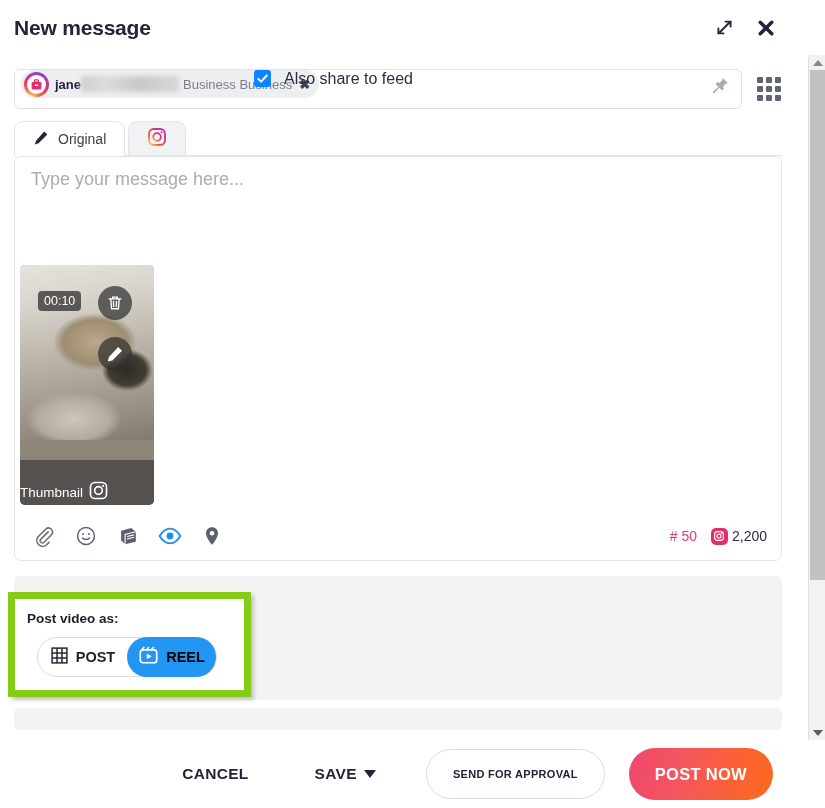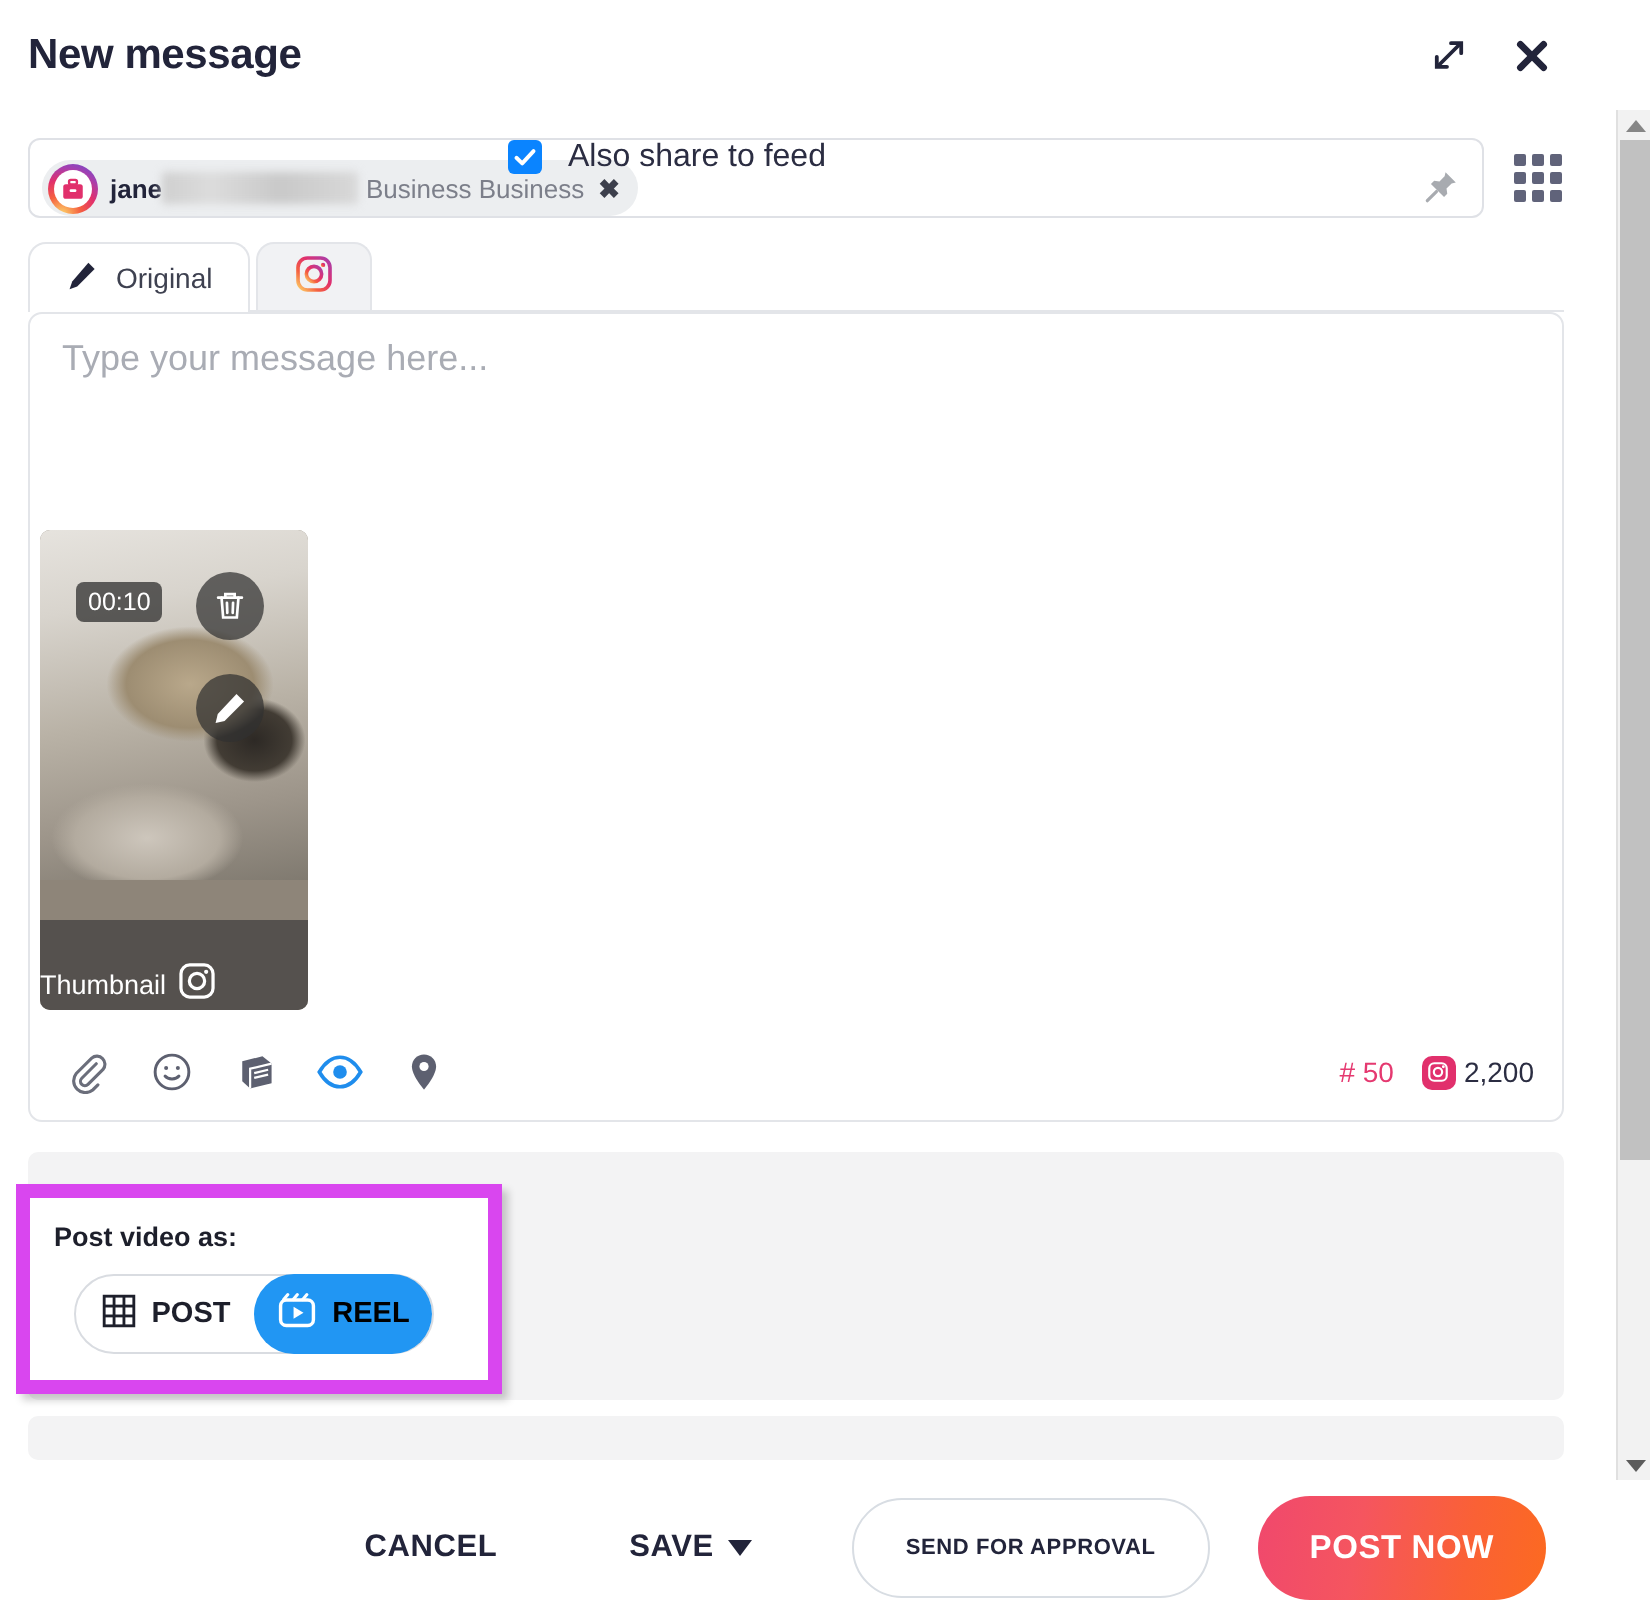--- a/index.html
+++ b/index.html
@@ -59,21 +59,21 @@
     align-items: center;
     padding: 0 14px 0 14px;
   }
   .recipient-field {
     flex: 1;
     height: 40px;
     border: 1px solid #dfe1e6;
     border-radius: 6px;
     background: #fff;
     display: flex;
-    align-items: flex-end;
+    align-items: flex-start;
     padding: 0 6px 0 6px;
     position: relative;
   }
   .chip {
     display: inline-flex;
     align-items: center;
     height: 28px;
     background: #eceef0;
     border-radius: 14px;
     padding: 0 9px 0 3px;
@@ -297,21 +297,21 @@
     width: 768px;
     height: 22px;
     background: #f3f3f4;
     border-radius: 5px;
   }
   .highlight-box {
     position: absolute;
     left: 8px; top: 592px;
     width: 243px;
     height: 105px;
-    border: 7px solid #d946ef;
+    border: 7px solid #84cc16;
     background: #ffffff;
     box-shadow: 3px 3px 4px rgba(0,0,0,0.20);
   }
   .post-as-label {
     position: absolute;
     left: 12px; top: 12px;
     font-size: 13.5px;
     font-weight: bold;
     color: #1d1f2b;
   }

